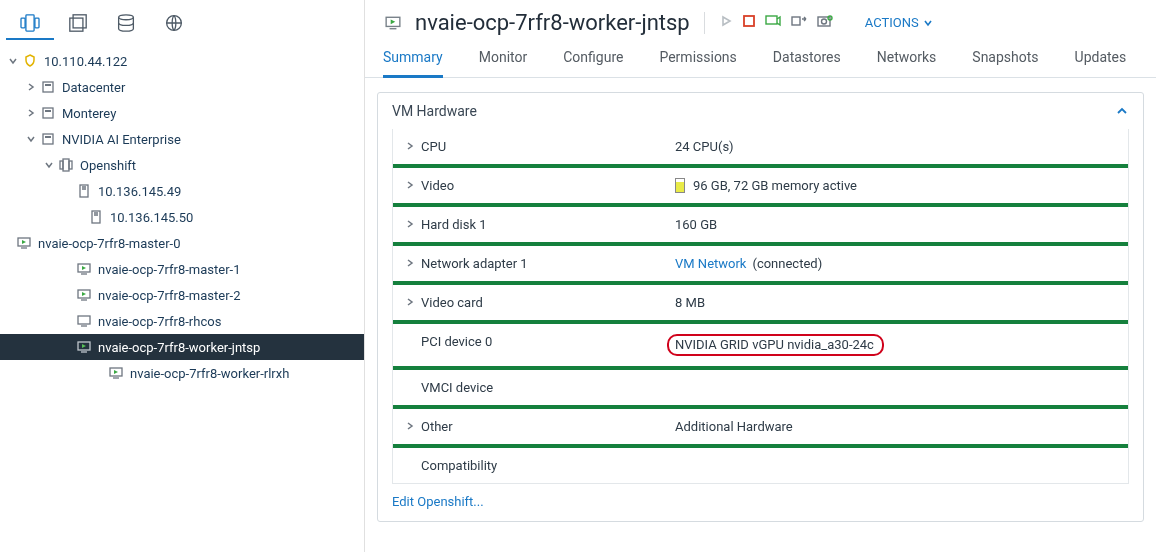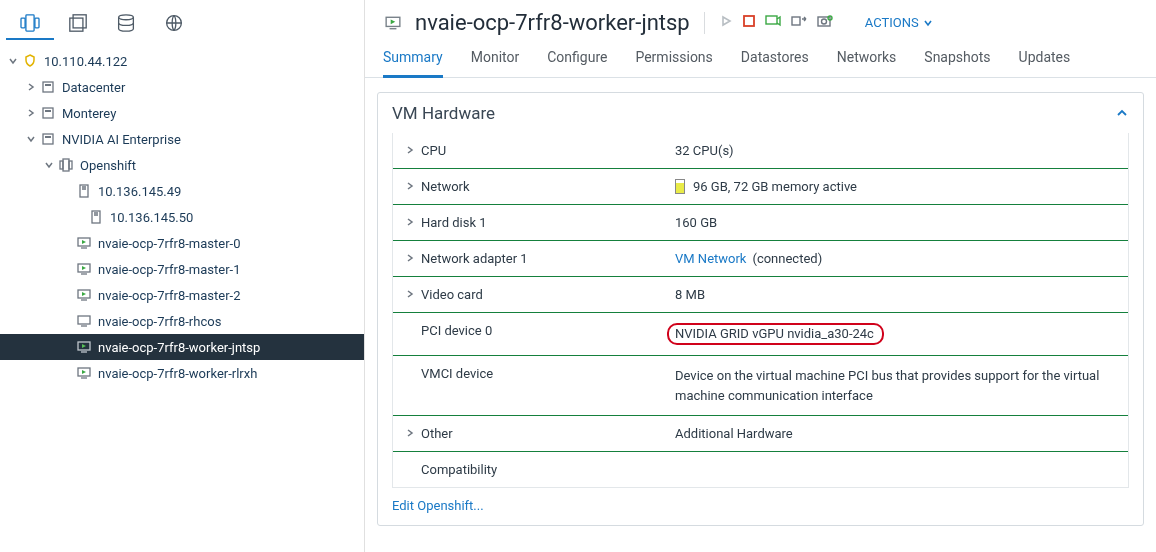--- a/index.html
+++ b/index.html
@@ -75,21 +75,21 @@
   font-weight: 400;
   color: #232e3a;
   margin-left: 4px;
 }
 .hdr-sep { width:1px; height:22px; background:#d9dcdf; margin: 0 6px;}
 .hdr-icons { display:flex; gap:10px; align-items:center; }
 .action-btn { color:#1a79c6; font-size:13px; cursor:pointer; display:flex; align-items:center; gap:4px; margin-left:24px;}
 .tabs {
   display: flex;
   padding: 8px 18px 0 18px;
-  gap: 28px;
+  gap: 36px;
   border-bottom: 1px solid #dbe1e6;
 }
 .tab {
   padding: 6px 0 10px 0;
   font-size: 14px;
   color: #545b62;
   cursor: pointer;
   border-bottom: 3px solid transparent;
   margin-bottom: -1px;
 }
@@ -103,29 +103,29 @@
 .card {
   border: 1px solid #d5dbe0;
   border-radius: 3px;
   background: #fff;
 }
 .card-header {
   display: flex;
   align-items: center;
   justify-content: space-between;
   padding: 10px 14px;
-  font-size: 17px;
+  font-size: 14px;
   color: #3a4754;
   cursor: pointer;
 }
 .section { border: 1px solid #e3e7ea; margin: 0 14px 0 14px; border-top: none; }
 .section:first-of-type { border-top: 1px solid #e3e7ea; }
 .hw-row {
   display: flex;
-  border-bottom: 1px solid #15803d;
+  border-bottom: 4px solid #15803d;
   padding: 10px 12px;
   font-size: 13px;
   align-items: flex-start;
 }
 .hw-row:last-child { border-bottom: none; }
 .hw-label {
   width: 270px;
   display: flex;
   align-items: center;
   gap: 6px;
@@ -278,21 +278,21 @@
     <div class="tree-row" style="padding-left:72px">
       <span class="tw"></span>
       <span class="ico">
           <svg width="14" height="14" viewBox="0 0 14 14" fill="none" stroke="#6e7680" stroke-width="1.3">
             <rect x="3" y="1" width="8" height="12"></rect>
             <path d="M5 3h4M5 5h4"></path>
           </svg>
         </span>
       <span class="tree-label">10.136.145.50</span>
     </div>
-    <div class="tree-row" style="padding-left:60px">
+    <div class="tree-row" style="">
       <span class="tw"></span>
       <span class="ico">
           <svg width="14" height="14" viewBox="0 0 14 14">
             <rect x="1" y="2" width="12" height="8" fill="none" stroke="#6e7680" stroke-width="1.3"></rect>
             <path d="M5 4l4 2-4 2z" fill="#3ba844"></path>
             <path d="M4 12h6" stroke="#6e7680" stroke-width="1.3"></path>
           </svg>
         </span>
       <span class="tree-label">nvaie-ocp-7rfr8-master-0</span>
     </div>
@@ -332,21 +332,21 @@
       <span class="tw"></span>
       <span class="ico">
           <svg width="14" height="14" viewBox="0 0 14 14">
             <rect x="1" y="2" width="12" height="8" fill="none" stroke="#bfc6cc" stroke-width="1.3"></rect>
             <path d="M5 4l4 2-4 2z" fill="#57c057"></path>
             <path d="M4 12h6" stroke="#bfc6cc" stroke-width="1.3"></path>
           </svg>
         </span>
       <span class="tree-label">nvaie-ocp-7rfr8-worker-jntsp</span>
     </div>
-    <div class="tree-row" style="padding-left:60px">
+    <div class="tree-row" style="padding-left:92px">
       <span class="tw"></span>
       <span class="ico">
           <svg width="14" height="14" viewBox="0 0 14 14">
             <rect x="1" y="2" width="12" height="8" fill="none" stroke="#6e7680" stroke-width="1.3"></rect>
             <path d="M5 4l4 2-4 2z" fill="#3ba844"></path>
             <path d="M4 12h6" stroke="#6e7680" stroke-width="1.3"></path>
           </svg>
         </span>
       <span class="tree-label">nvaie-ocp-7rfr8-worker-rlrxh</span>
     </div>
@@ -414,28 +414,28 @@
       </div>
 
       <div class="section">
         <div class="hw-row">
           <div class="hw-label">
             <span class="row-chev"><svg width="10" height="10" viewBox="0 0 10 10">
                   <path d="M3 2l4 3-4 3" stroke="#6e7680" fill="none" stroke-width="1.5"></path>
                 </svg></span>
             <span>CPU</span>
           </div>
-          <div class="hw-val">32 CPU(s)</div>
+          <div class="hw-val">24 CPU(s)</div>
         </div>
         <div class="hw-row">
           <div class="hw-label">
             <span class="row-chev"><svg width="10" height="10" viewBox="0 0 10 10">
                   <path d="M3 2l4 3-4 3" stroke="#6e7680" fill="none" stroke-width="1.5"></path>
                 </svg></span>
-            <span>Network</span>
+            <span>Video</span>
           </div>
           <div class="hw-val">
             <span class="mem-bar"></span>
             <span>96 GB, 72 GB memory active</span>
           </div>
         </div>
         <div class="hw-row">
           <div class="hw-label">
             <span class="row-chev"><svg width="10" height="10" viewBox="0 0 10 10">
                   <path d="M3 2l4 3-4 3" stroke="#6e7680" fill="none" stroke-width="1.5"></path>
@@ -472,21 +472,20 @@
           </div>
           <div class="hw-val">
             <span class="red-ring"><span>NVIDIA GRID vGPU nvidia_a30-24c</span></span>
           </div>
         </div>
         <div class="hw-row">
           <div class="hw-label">
             <span class="row-chev"></span>
             <span>VMCI device</span>
           </div>
-          <div class="hw-val" style="line-height:1.5">Device on the virtual machine PCI bus that provides support for the virtual machine communication interface</div>
         </div>
         <div class="hw-row">
           <div class="hw-label">
             <span class="row-chev"><svg width="10" height="10" viewBox="0 0 10 10">
                   <path d="M3 2l4 3-4 3" stroke="#6e7680" fill="none" stroke-width="1.5"></path>
                 </svg></span>
             <span>Other</span>
           </div>
           <div class="hw-val">Additional Hardware</div>
         </div>

